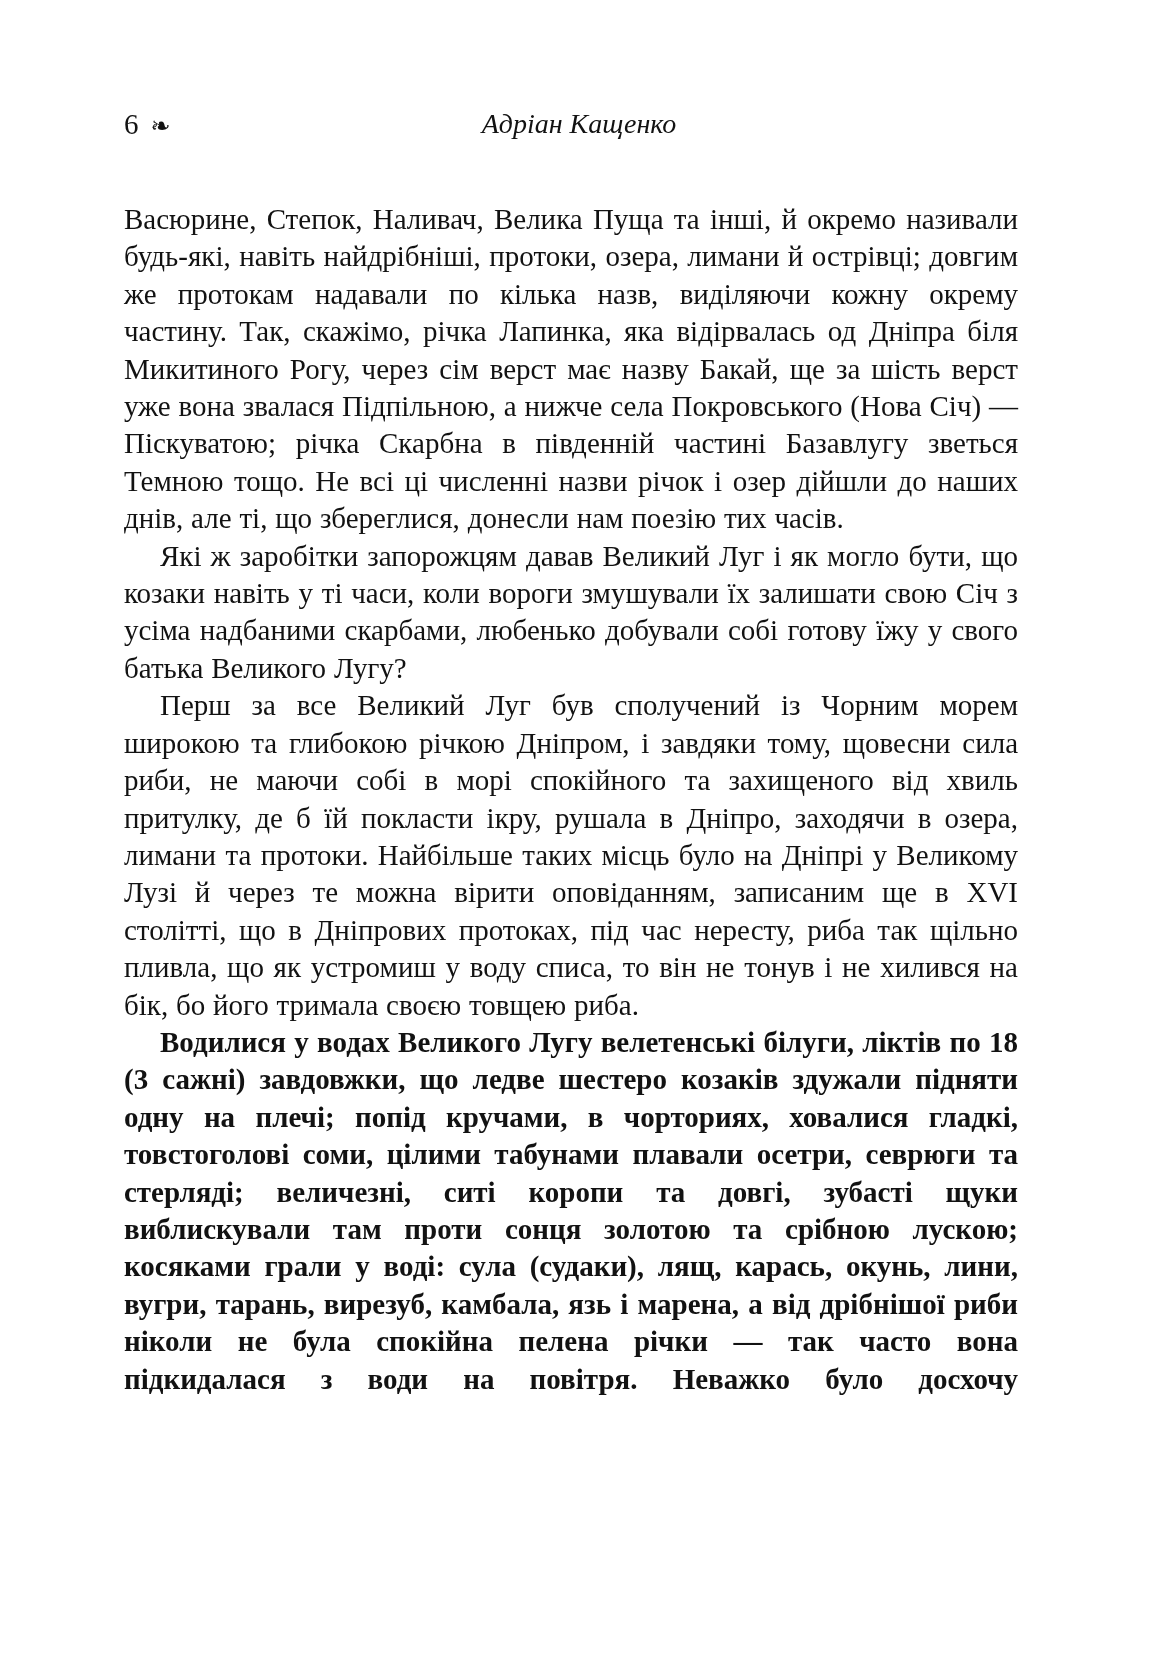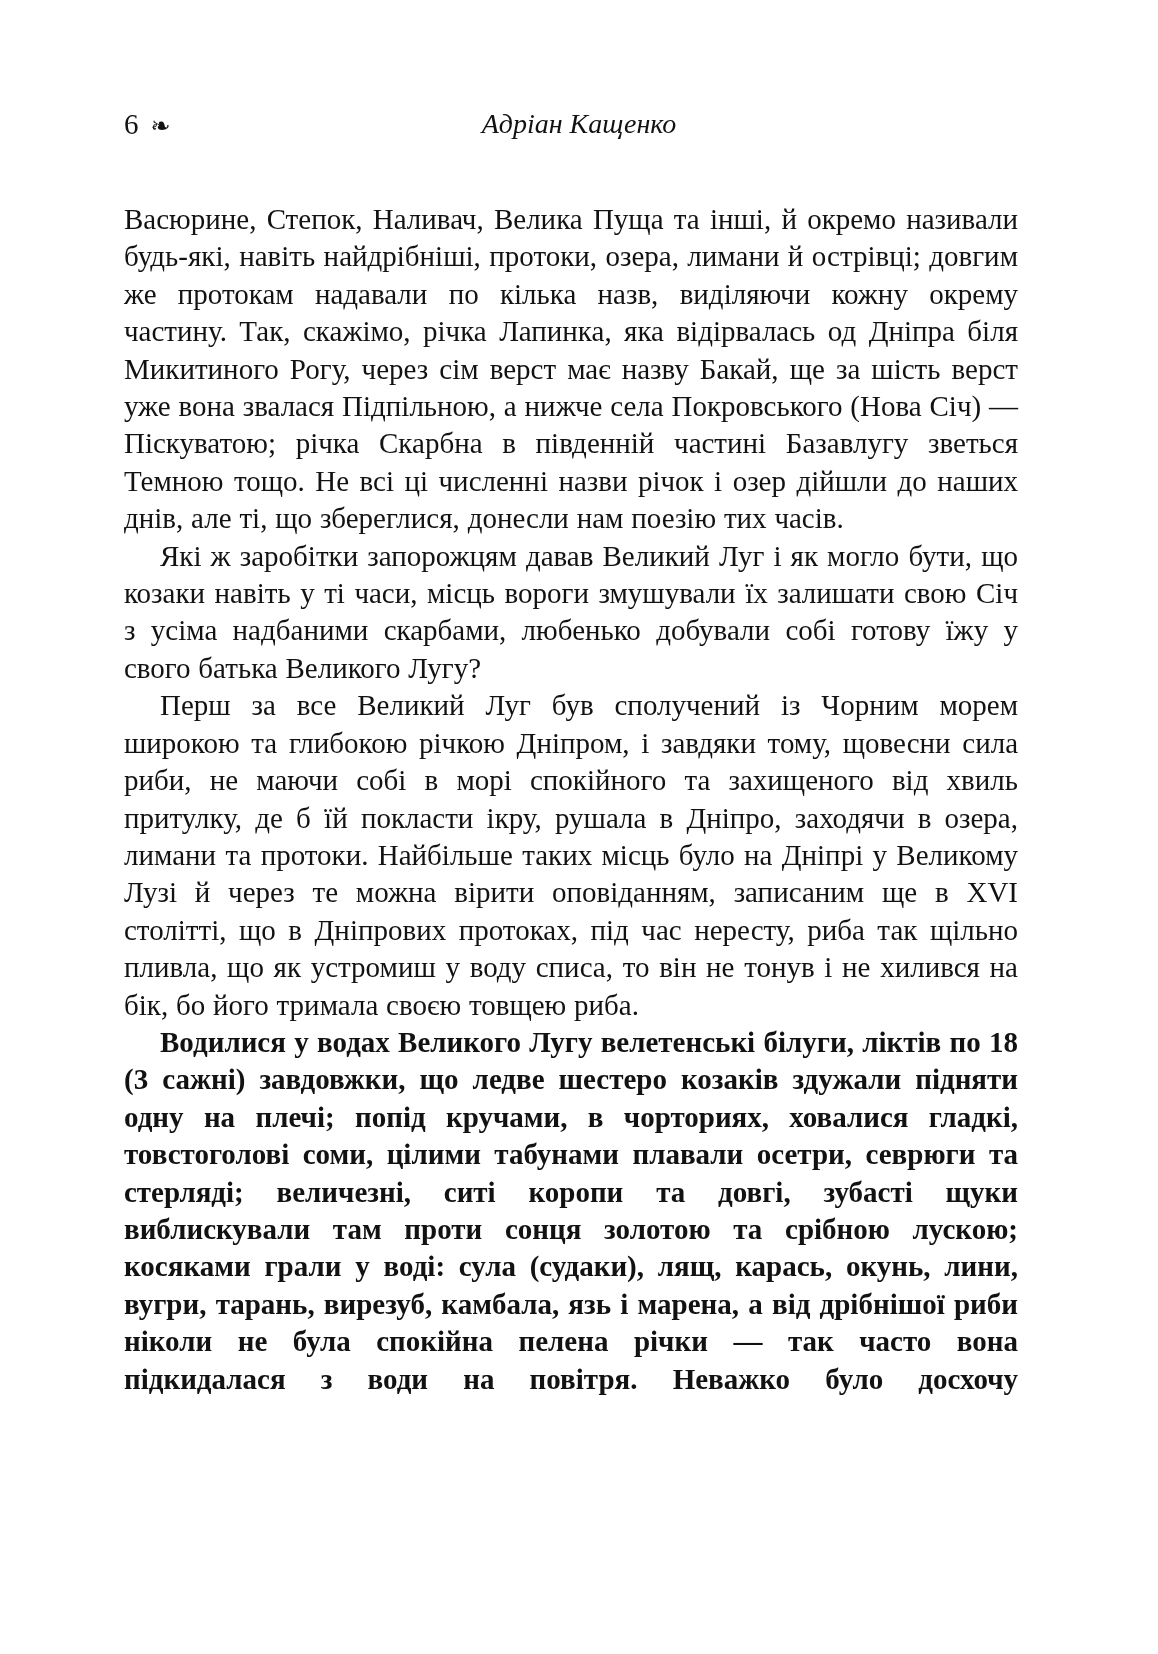--- a/index.html
+++ b/index.html
@@ -83,18 +83,18 @@
   <div class="page-header">
     <div class="page-number-block">
       <span class="page-number">6</span>
       <span class="fleuron">❧</span>
     </div>
     <div class="running-head">Адріан Кащенко</div>
   </div>
 
   <div class="body-text">
     <p class="no-indent">Васюрине, Степок, Наливач, Велика Пуща та інші, й окремо називали будь-які, навіть найдрібніші, протоки, озера, лимани й острівці; довгим же протокам надавали по кілька назв, виділяючи кожну окрему частину. Так, скажімо, річка Лапинка, яка відірвалась од Дніпра біля Микитиного Рогу, через сім верст має назву Бакай, ще за шість верст уже вона звалася Підпільною, а нижче села Покровського (Нова Січ) — Піскуватою; річка Скарбна в південній частині Базавлугу зветься Темною тощо. Не всі ці численні назви річок і озер дійшли до наших днів, але ті, що збереглися, донесли нам поезію тих часів.</p>
-    <p class="indent">Які ж заробітки запорожцям давав Великий Луг і як могло бути, що козаки навіть у ті часи, місць вороги змушували їх залишати свою Січ з усіма надбаними скарбами, любенько добували собі готову їжу у свого батька Великого Лугу?</p>
+    <p class="indent">Які ж заробітки запорожцям давав Великий Луг і як могло бути, що козаки навіть у ті часи, коли вороги змушували їх залишати свою Січ з усіма надбаними скарбами, любенько добували собі готову їжу у свого батька Великого Лугу?</p>
     <p class="indent">Перш за все Великий Луг був сполучений із Чорним морем широкою та глибокою річкою Дніпром, і завдяки тому, щовесни сила риби, не маючи собі в морі спокійного та захищеного від хвиль притулку, де б їй покласти ікру, рушала в Дніпро, заходячи в озера, лимани та протоки. Найбільше таких місць було на Дніпрі у Великому Лузі й через те можна вірити оповіданням, записаним ще в XVI столітті, що в Дніпрових протоках, під час нересту, риба так щільно пливла, що як устромиш у воду списа, то він не тонув і не хилився на бік, бо його тримала своєю товщею риба.</p>
     <p class="indent continues">Водилися у водах Великого Лугу велетенські білуги, ліктів по 18 (3 сажні) завдовжки, що ледве шестеро козаків здужали підняти одну на плечі; попід кручами, в чорториях, ховалися гладкі, товстоголові соми, цілими табунами плавали осетри, севрюги та стерляді; величезні, ситі коропи та довгі, зубасті щуки виблискували там проти сонця золотою та срібною лускою; косяками грали у воді: сула (судаки), лящ, карась, окунь, лини, вугри, тарань, вирезуб, камбала, язь і марена, а від дрібнішої риби ніколи не була спокійна пелена річки — так часто вона підкидалася з води на повітря. Неважко було досхочу</p>
   </div>
 
 </div>
 
 </body></html>

